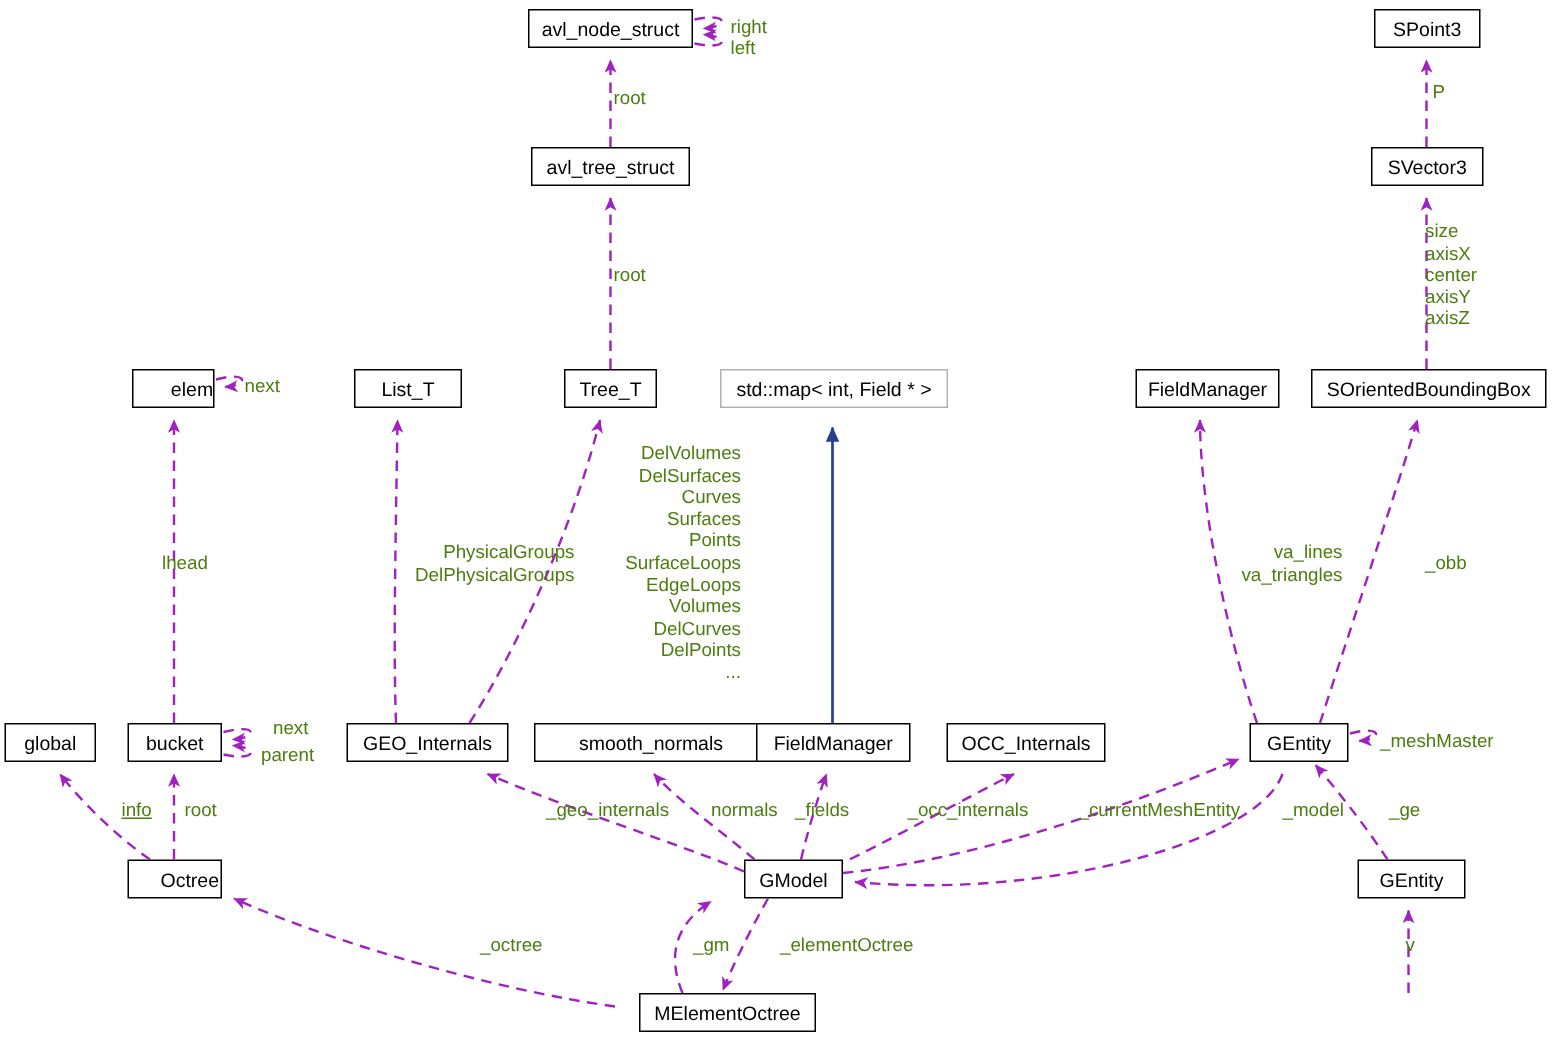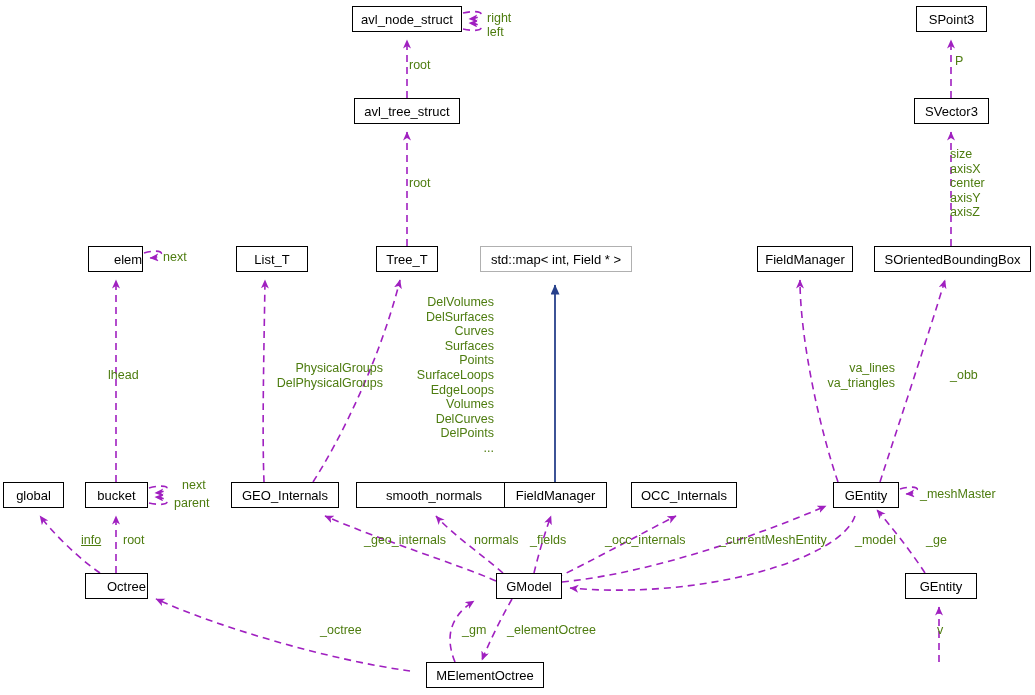--- a/index.html
+++ b/index.html
@@ -188,16 +188,16 @@
   <div class="edge-label lft" style="left:123px;top:533px;">root</div>
   <div class="edge-label lft" style="left:364px;top:533px;">_geo_internals</div>
   <div class="edge-label lft" style="left:474px;top:533px;">normals</div>
   <div class="edge-label lft" style="left:530px;top:533px;">_fields</div>
   <div class="edge-label lft" style="left:605px;top:533px;text-align:right;">_occ_internals</div>
   <div class="edge-label lft" style="left:719px;top:533px;">_currentMeshEntity</div>
   <div class="edge-label lft" style="left:855px;top:533px;">_model</div>
   <div class="edge-label lft" style="left:926px;top:533px;">_ge</div>
   <div class="edge-label lft" style="left:320px;top:623px;">_octree</div>
   <div class="edge-label lft" style="left:462px;top:623px;">_gm</div>
-  <div class="edge-label lft" style="left:507px;top:623px;">_elementOctree</div>
+  <div class="edge-label lft" style="left:520px;top:623px;">_elementOctree</div>
   <div class="edge-label lft" style="left:937px;top:623px;">v</div>
 
 </div>
 
 </body></html>

